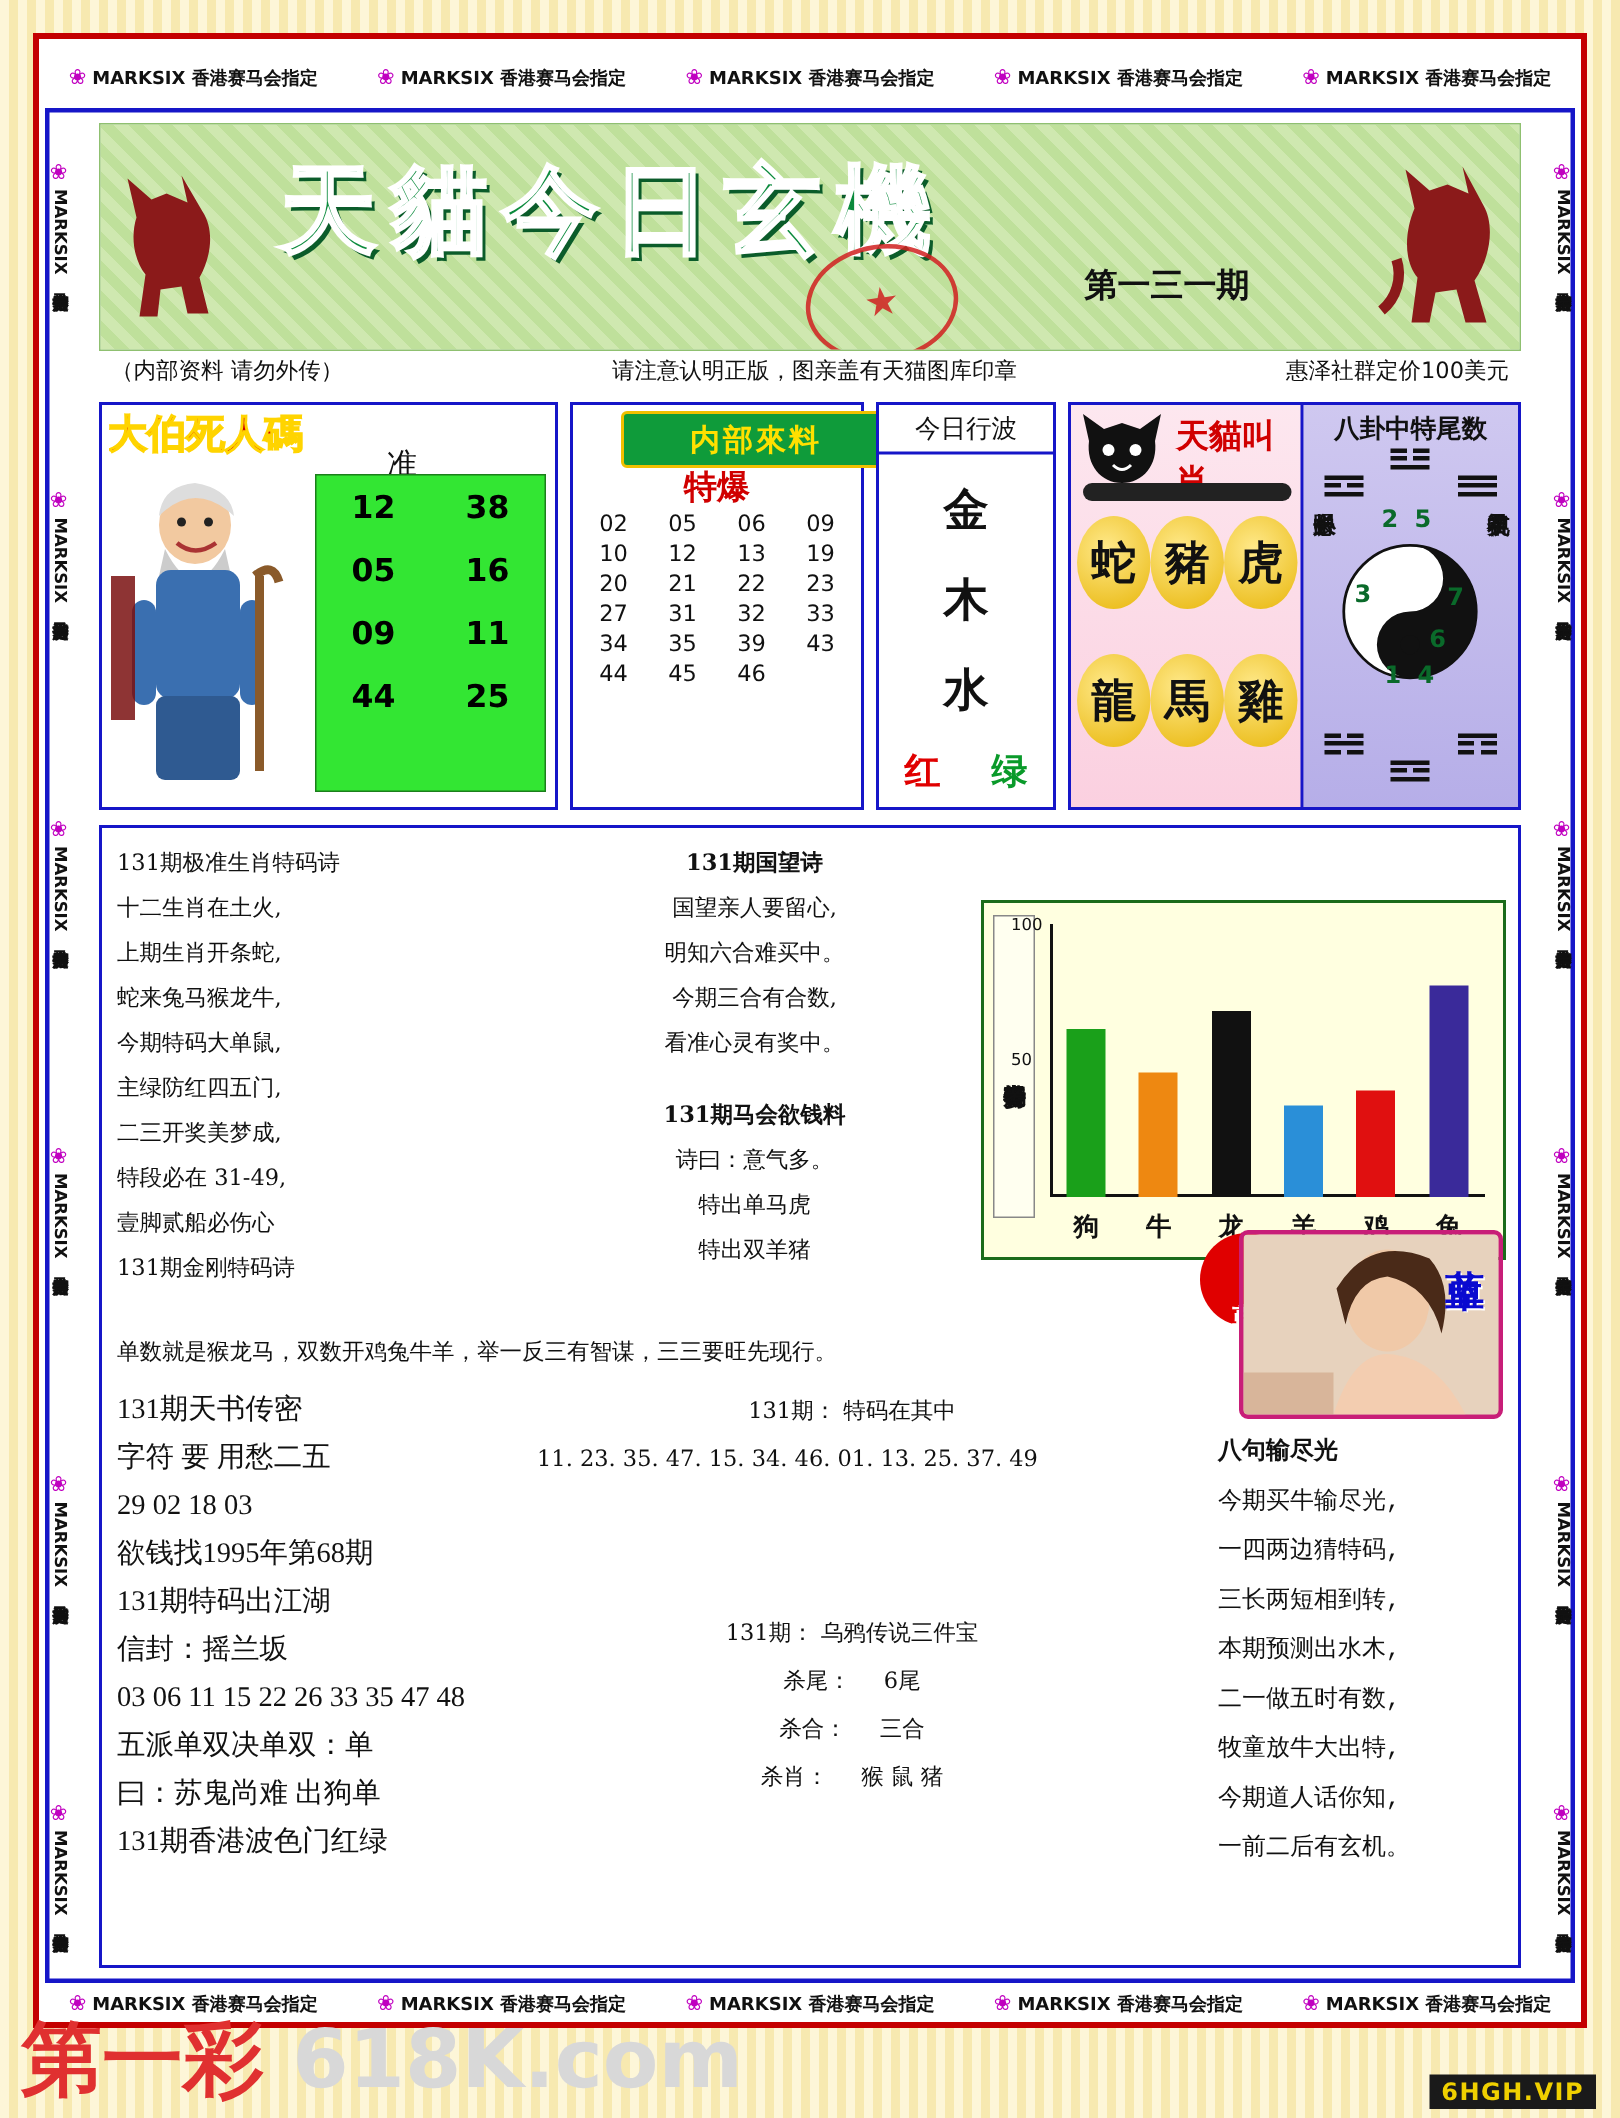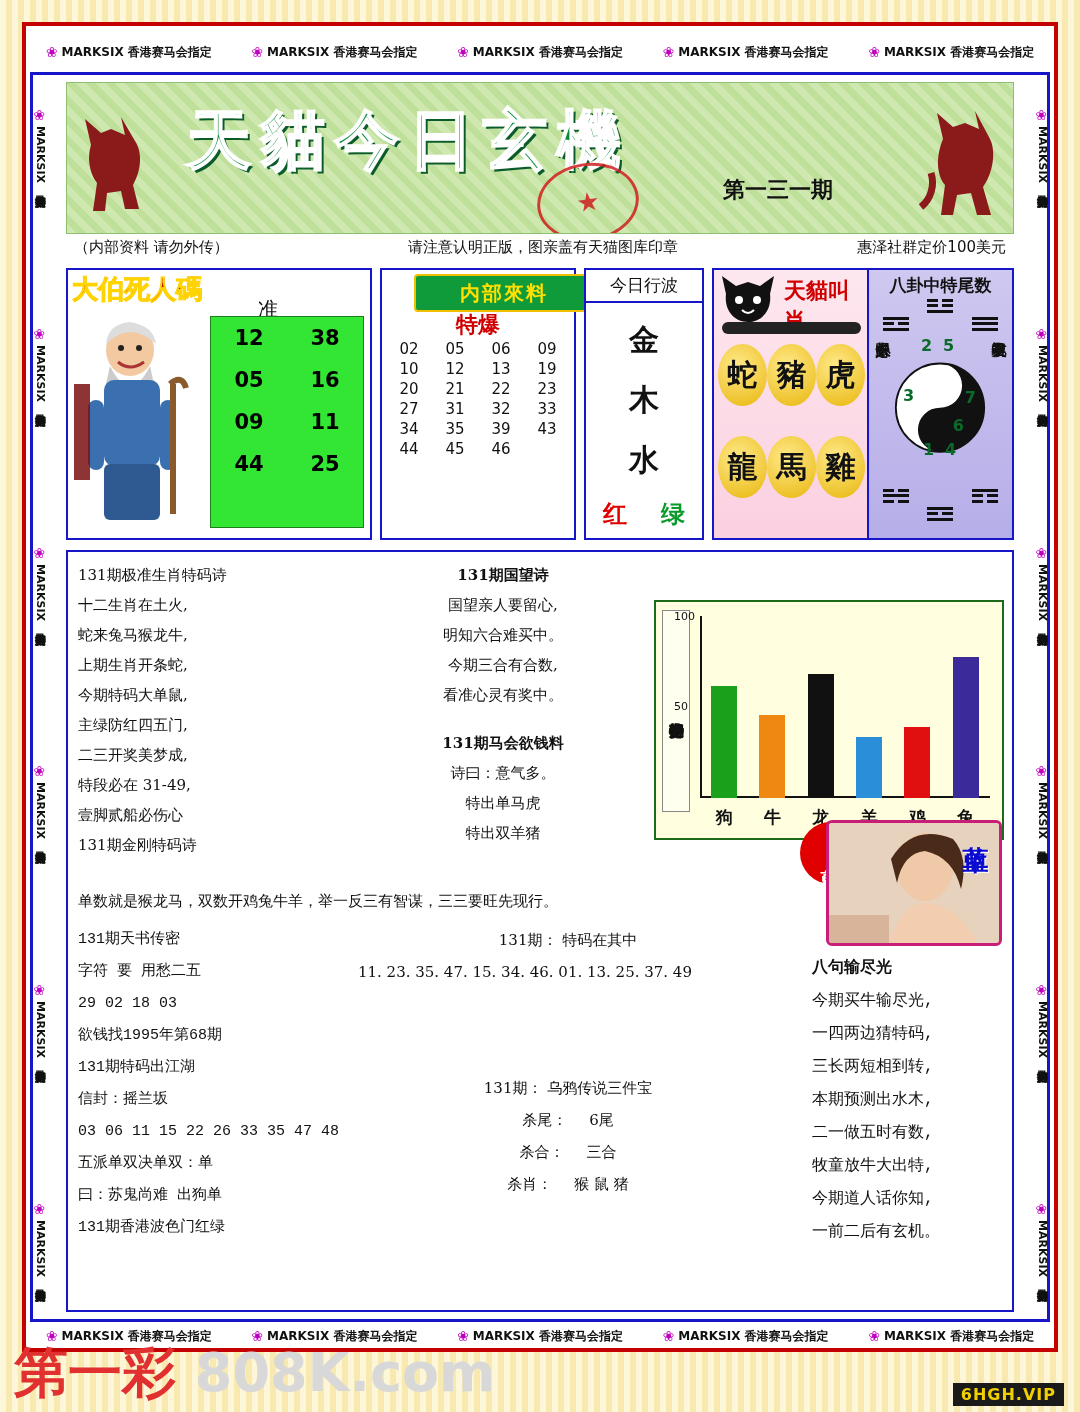--- a/index.html
+++ b/index.html
@@ -212,22 +212,22 @@
   }
   .ytick{position:absolute;font-size:11px;color:#111;}
   .axis{position:absolute;background:#111;}
   .longline{
     position:absolute;left:10px;top:340px;width:690px;
     font-size:15px;color:#111;
     font-family:"DejaVu Serif","Liberation Serif",serif;
   }
   .blk-l{
     position:absolute;left:10px;top:372px;width:270px;
-    font-size:15px;color:#111;line-height:32px;
-    font-family:Liberation Mono, monospace;
+    font-size:19px;color:#111;line-height:32px;
+    font-family:Liberation Serif, serif;
   }
   .blk-m{
     position:absolute;left:290px;top:372px;width:420px;
     font-size:15px;color:#111;line-height:32px;
     font-family:"DejaVu Serif","Liberation Serif",serif;
   }
   .blk-m2{
     position:absolute;left:290px;top:520px;width:420px;
     font-size:15px;color:#111;line-height:32px;text-align:center;
     font-family:"DejaVu Serif","Liberation Serif",serif;
@@ -553,22 +553,22 @@
       </div>
     </div>
   </div>
 
   <div class="main">
 
     <div class="col-left">
       <div>131期极准生肖特码诗</div>
       <div id="left-lines">
           <div>十二生肖在土火,</div>
+          <div>上期生肖开条蛇,</div>
           <div>蛇来兔马猴龙牛,</div>
-          <div>上期生肖开条蛇,</div>
           <div>今期特码大单鼠,</div>
           <div>主绿防红四五门,</div>
           <div>二三开奖美梦成,</div>
           <div>特段必在 31-49,</div>
           <div>壹脚贰船必伤心</div>
         </div>
       <div>131期金刚特码诗</div>
     </div>
 
     <div class="col-mid">
@@ -676,16 +676,16 @@
           <div>二一做五时有数,</div>
           <div>牧童放牛大出特,</div>
           <div>今期道人话你知,</div>
           <div>一前二后有玄机。</div>
         </div>
     </div>
   </div>
 
   <div class="wm">
     <span class="red">第一彩</span>
-    <span>808K.com</span>
+    <span>618K.com</span>
   </div>
   <div class="wm2">6HGH.VIP</div>
 </div>
 
 </body></html>

